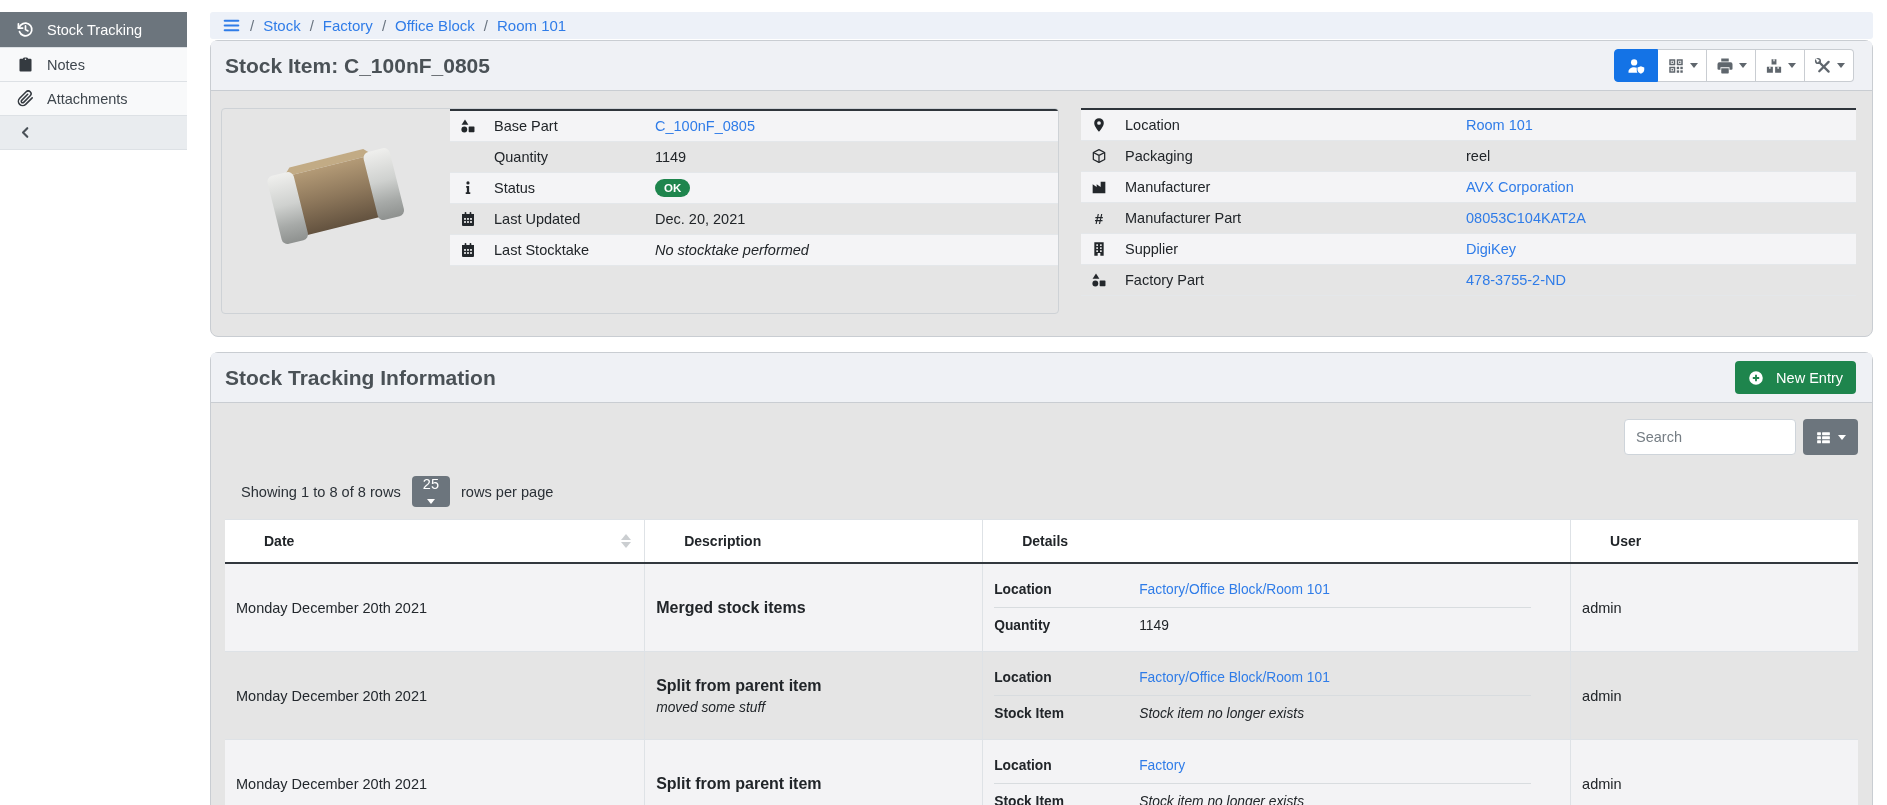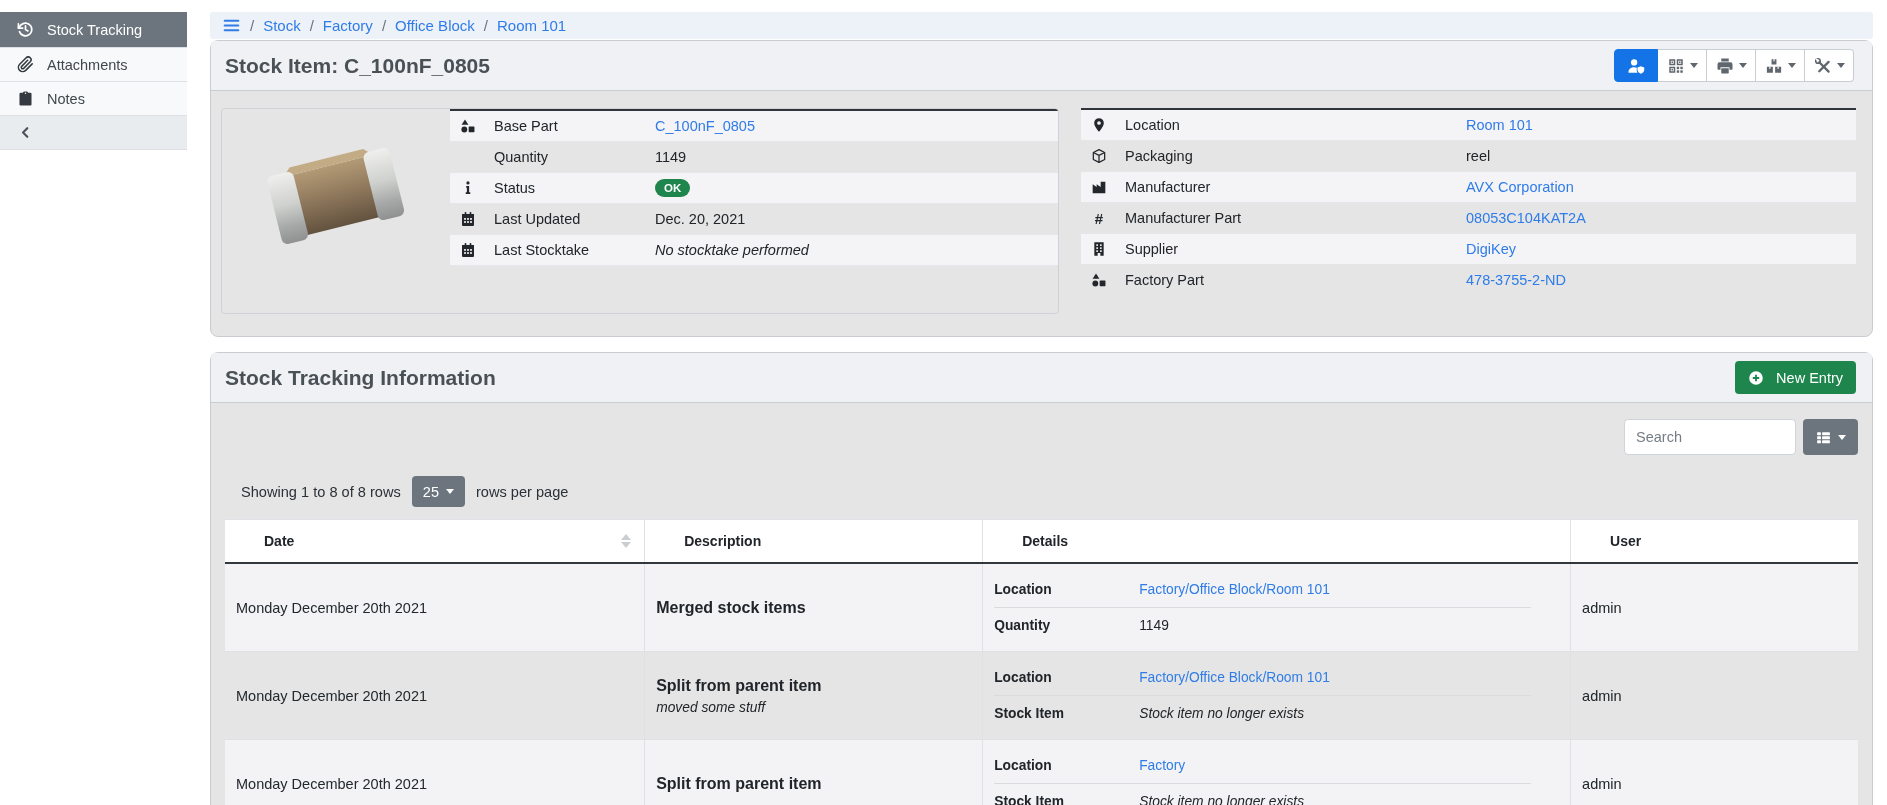--- a/index.html
+++ b/index.html
@@ -84,21 +84,21 @@
   .body2{padding:10px 14px 0;}
   .table-controls{display:flex;justify-content:flex-end;align-items:center;gap:7px;margin-top:6px;}
   .search{width:172px;height:36px;border:1px solid #ced4da;border-radius:4px;padding:0 11px;
     font-size:14.5px;font-family:inherit;color:#495057;outline:none;}
   .search::placeholder{color:#757d84;}
   .btn-cols{width:55px;height:36px;background:var(--secondary);border:none;border-radius:4px;
     color:#fff;display:flex;align-items:center;justify-content:center;gap:6px;cursor:pointer;}
   .btn-cols .ic{width:17px;height:17px;}
   .showing{margin:21px 16px 12px;display:flex;align-items:center;gap:11px;font-size:14.6px;color:#2b3137;}
   .pgsz{background:var(--secondary);color:#fff;border:none;border-radius:4px;height:31px;
-    padding:0 11px;display:flex;align-items:center;gap:7px;font-size:14.5px;font-family:inherit;cursor:pointer;}
+    padding:0 11px;display:flex;align-items:center;gap:7px;font-size:14.5px;font-family:inherit;cursor:pointer;flex-direction:column;}
 
   .ttable{width:100%;border-collapse:collapse;border-top:1px solid var(--light-border);}
   .ttable th{ text-align:left;font-weight:700;font-size:14px;padding:13px 11px;
     border-bottom:2px solid #32383e;background:#fff;}
   .ttable th+th,.ttable td+td{border-left:1px solid var(--light-border);}
   .ttable th:nth-child(1){width:25.7%;}
   .ttable th:nth-child(2){width:20.7%;}
   .ttable th:nth-child(3){width:36%;}
   .ttable th:nth-child(4){width:17.6%;}
   .th-in{display:flex;align-items:center;justify-content:space-between;margin-left:28px;}
@@ -129,33 +129,33 @@
           <svg viewBox="0 0 24 24" fill="none" stroke="currentColor" stroke-width="2.4" stroke-linecap="round" stroke-linejoin="round">
             <path d="M2 4v6h6"></path>
             <path d="M3.5 15a9 9 0 1 0 2.2-9.5L2 10"></path>
             <path d="M12 7v5l3.5 2"></path>
           </svg>
         </span>
         <span class="sb-lbl">Stock Tracking</span>
       </div>
       <div class="sb-item">
         <span class="ic ">
+          <svg viewBox="0 0 24 24" fill="currentColor">
+            <path d="M19 4h-3.2A2.9 2.9 0 0 0 13 2h-2a2.9 2.9 0 0 0-2.8 2H5a1.5 1.5 0 0 0-1.5 1.5v15A1.5 1.5 0 0 0 5 22h14a1.5 1.5 0 0 0 1.5-1.5v-15A1.5 1.5 0 0 0 19 4zm-7-.6a1.1 1.1 0 1 1 0 2.2 1.1 1.1 0 0 1 0-2.2z"></path>
+          </svg>
+        </span>
+        <span class="sb-lbl">Notes</span>
+      </div>
+      <div class="sb-item">
+        <span class="ic ">
           <svg viewBox="0 0 24 24" fill="none" stroke="currentColor" stroke-width="2.2" stroke-linecap="round" stroke-linejoin="round">
             <path d="M21.44 11.05l-9.19 9.19a6 6 0 0 1-8.49-8.49l9.19-9.19a4 4 0 0 1 5.66 5.66l-9.2 9.19a2 2 0 0 1-2.83-2.83l8.49-8.48"></path>
           </svg>
         </span>
         <span class="sb-lbl">Attachments</span>
-      </div>
-      <div class="sb-item">
-        <span class="ic ">
-          <svg viewBox="0 0 24 24" fill="currentColor">
-            <path d="M19 4h-3.2A2.9 2.9 0 0 0 13 2h-2a2.9 2.9 0 0 0-2.8 2H5a1.5 1.5 0 0 0-1.5 1.5v15A1.5 1.5 0 0 0 5 22h14a1.5 1.5 0 0 0 1.5-1.5v-15A1.5 1.5 0 0 0 19 4zm-7-.6a1.1 1.1 0 1 1 0 2.2 1.1 1.1 0 0 1 0-2.2z"></path>
-          </svg>
-        </span>
-        <span class="sb-lbl">Notes</span>
       </div>
     </div>
   <div class="sb-collapse">
     <span class="ic" id="ic-collapse">
         <svg viewBox="0 0 24 24" fill="none" stroke="currentColor" stroke-width="3" stroke-linecap="round" stroke-linejoin="round">
           <polyline points="14.5 18 8.5 12 14.5 6"></polyline>
         </svg>
       </span>
   </div>
 </aside>

